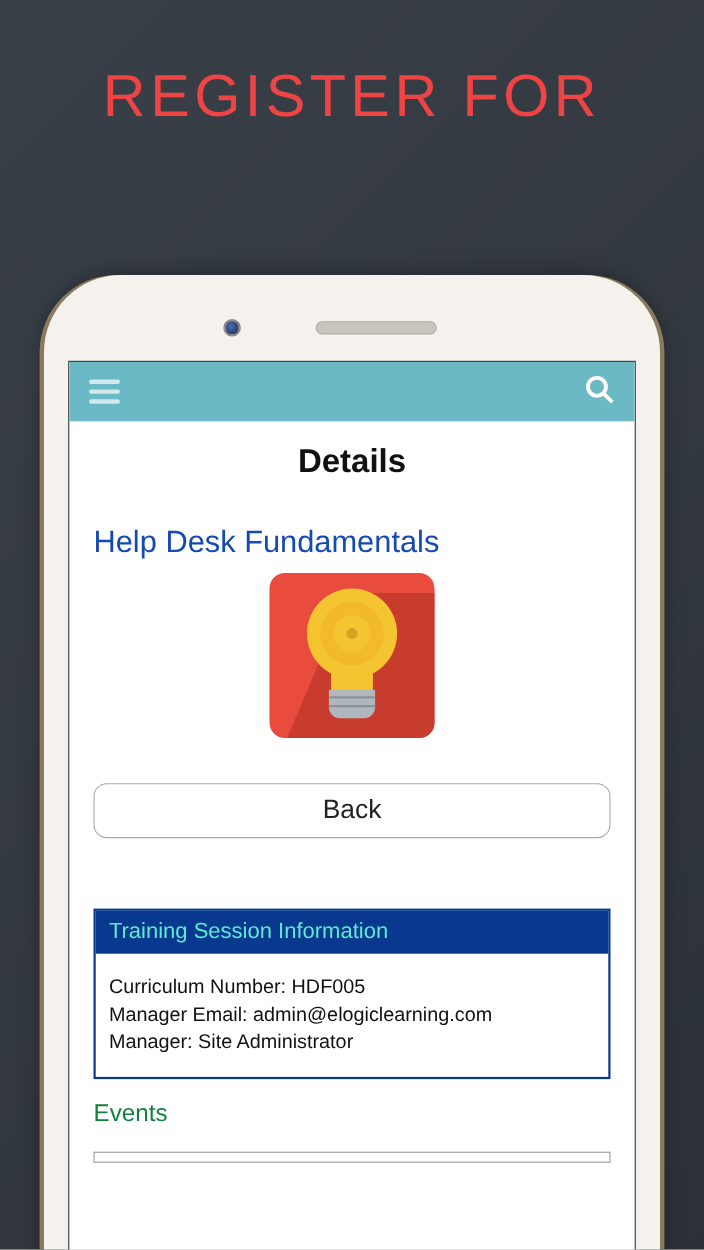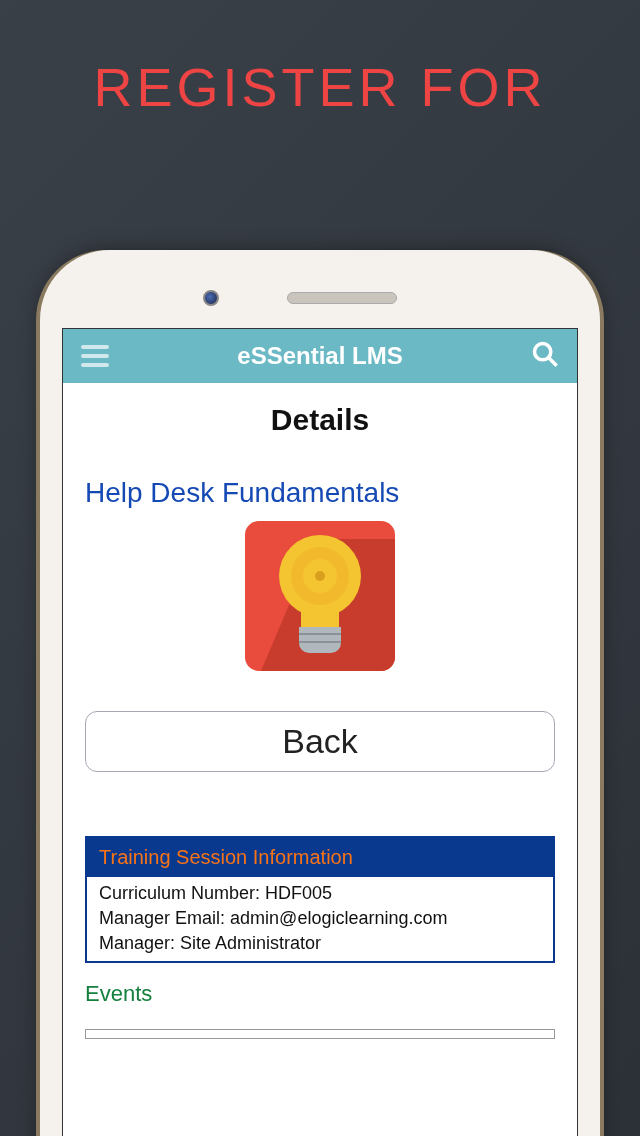--- a/index.html
+++ b/index.html
@@ -196,41 +196,41 @@
       left: 0; right: 0;
       height: 2px;
       background: #8a9197;
     }
     .bulb-base::before { top: 6px; }
     .bulb-base::after { top: 14px; }
     .back-btn {
       display: block;
       width: 100%;
       text-align: center;
-      font-size: 34px;
+      font-size: 24px;
       color: #222;
       background: #ffffff;
       border: 1px solid #a7a8b3;
       border-radius: 12px;
       padding: 10px 0;
       cursor: pointer;
       margin-bottom: 64px;
     }
     .panel {
       border: 2px solid #08398f;
       margin-bottom: 18px;
     }
     .panel-header {
       background: #08398f;
-      color: #f97316;
+      color: #5eead4;
       font-size: 20px;
       padding: 8px 12px;
     }
     .panel-body {
-      padding: 4px 12px;
+      padding: 18px 12px;
       font-size: 18px;
       line-height: 1.4;
       color: #111;
     }
     .events-heading {
       font-size: 22px;
       color: #15803d;
       margin-top: 18px;
       margin-bottom: 22px;
     }
@@ -253,21 +253,20 @@
   </div>
 
   <div class="screen">
 
     <div class="app-header">
       <div class="hamburger">
         <span></span>
           <span></span>
           <span></span>
       </div>
-      <div class="app-title">eSSential LMS</div>
       <div class="search-icon">
         <svg viewBox="0 0 24 24">
             <circle cx="10" cy="10" r="7"></circle>
             <line x1="15" y1="15" x2="22" y2="22"></line>
           </svg>
       </div>
     </div>
 
     <div class="content">
       <h1 class="page-heading">Details</h1>

